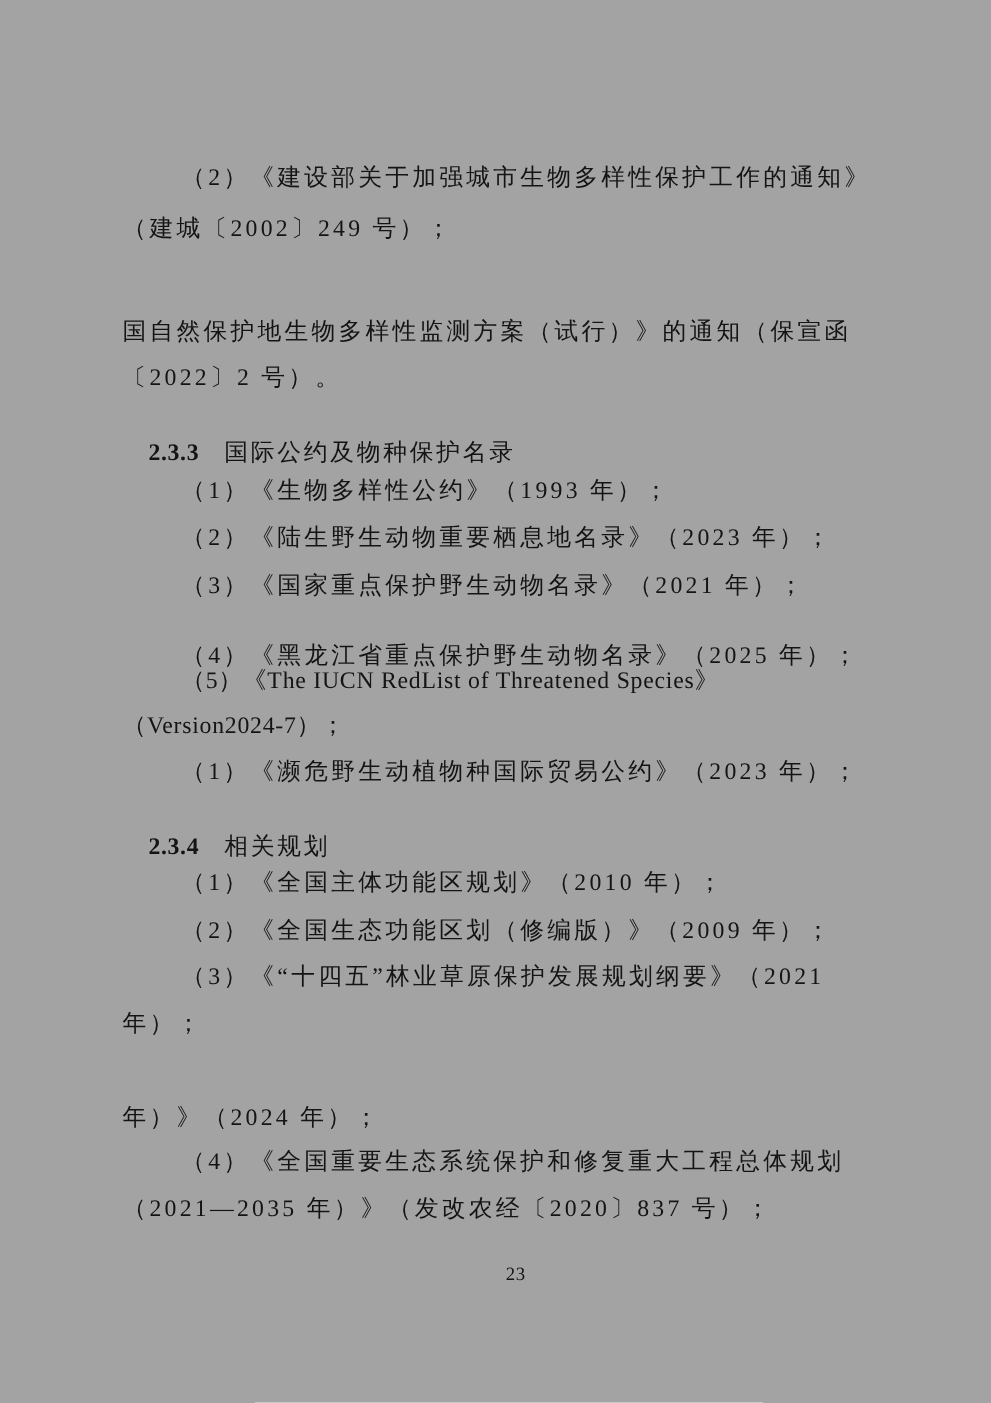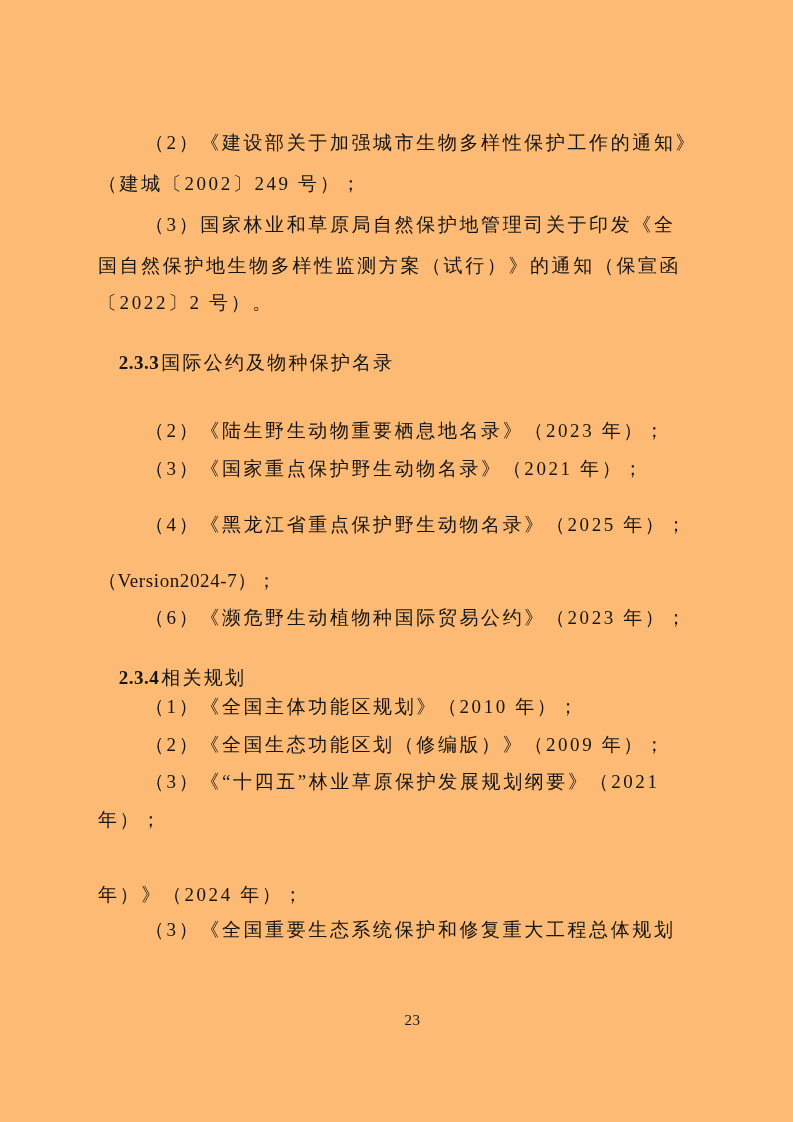--- a/index.html
+++ b/index.html
@@ -1,20 +1,20 @@
 <!DOCTYPE html>
 <html><head>
 <meta charset="utf-8">
 <style>
   html,body{margin:0;padding:0;background:#e8e8e8;}
   .page{
     position:relative;
     width:793px;height:1122px;
     margin:0 auto;
-    background:#fdba74;
+    background:#a3a3a3;
     font-family:"Liberation Serif","DejaVu Serif",serif;
     color:#141414;
     overflow:hidden;
   }
   .ln{
     position:absolute;
     left:98px;
     font-size:19px;
     line-height:24px;
     letter-spacing:2.6px;
@@ -24,57 +24,59 @@
   .latin{letter-spacing:0.6px;}
   .heading{
     position:absolute;
     left:95px;
     font-size:19px;
     line-height:24px;
     letter-spacing:1.2px;
     white-space:pre;
   }
   .heading .sec-num{letter-spacing:0.5px;font-weight:bold;}
-  .heading .sec-title{margin-left:2px;letter-spacing:2.2px;}
+  .heading .sec-title{margin-left:20px;letter-spacing:2.2px;}
   .page-number{
     position:absolute;
     top:1012px;left:16px;width:100%;
     text-align:center;
     font-size:15px;
     letter-spacing:0.5px;
   }
 </style>
 </head>
 <body>
 
 <div class="page">
 
   <div class="ln ind" style="top:131px">（2）《建设部关于加强城市生物多样性保护工作的通知》</div>
   <div class="ln" style="top:172px">（建城〔2002〕249 号）；</div>
 
-  <div class="ln ind" style="top:213px">（3）国家林业和草原局自然保护地管理司关于印发《全</div>
   <div class="ln" style="top:254px">国自然保护地生物多样性监测方案（试行）》的通知（保宣函</div>
   <div class="ln" style="top:291px">〔2022〕2 号）。</div>
 
   <div class="heading" style="top:327px">
     <span class="sec-num">2.3.3</span><span class="sec-title">国际公约及物种保护名录</span>
   </div>
 
+  <div class="ln ind" style="top:381px">（1）《生物多样性公约》（1993 年）；</div>
   <div class="ln ind" style="top:419px">（2）《陆生野生动物重要栖息地名录》（2023 年）；</div>
   <div class="ln ind" style="top:457px">（3）《国家重点保护野生动物名录》（2021 年）；</div>
   <div class="ln ind" style="top:513px">（4）《黑龙江省重点保护野生动物名录》（2025 年）；</div>
+  <div class="ln ind latin" style="top:533px">（5）《The IUCN RedList of Threatened Species》</div>
   <div class="ln latin" style="top:569px">（Version2024-7）；</div>
-  <div class="ln ind" style="top:606px">（6）《濒危野生动植物种国际贸易公约》（2023 年）；</div>
+  <div class="ln ind" style="top:606px">（1）《濒危野生动植物种国际贸易公约》（2023 年）；</div>
 
   <div class="heading" style="top:642px">
     <span class="sec-num">2.3.4</span><span class="sec-title">相关规划</span>
   </div>
 
   <div class="ln ind" style="top:695px">（1）《全国主体功能区规划》（2010 年）；</div>
   <div class="ln ind" style="top:733px">（2）《全国生态功能区划（修编版）》（2009 年）；</div>
   <div class="ln ind" style="top:770px">（3）《“十四五”林业草原保护发展规划纲要》（2021</div>
   <div class="ln" style="top:808px">年）；</div>
   <div class="ln" style="top:883px">年）》（2024 年）；</div>
-  <div class="ln ind" style="top:918px">（3）《全国重要生态系统保护和修复重大工程总体规划</div>
+  <div class="ln ind" style="top:918px">（4）《全国重要生态系统保护和修复重大工程总体规划</div>
+  <div class="ln" style="top:956px">（2021—2035 年）》（发改农经〔2020〕837 号）；</div>
 
   <div class="page-number">23</div>
 
 </div>
 
 </body></html>

